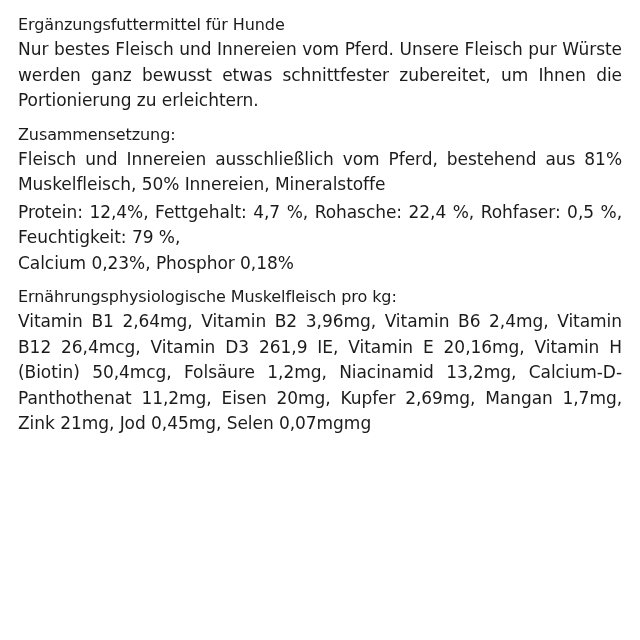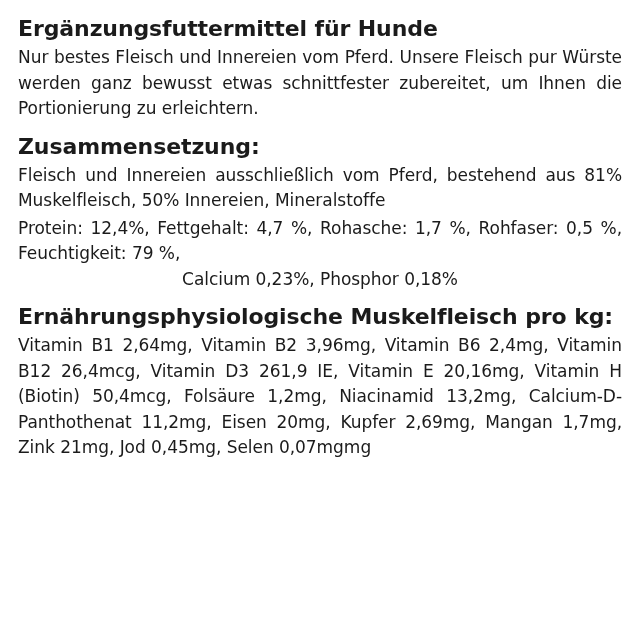--- a/index.html
+++ b/index.html
@@ -14,39 +14,39 @@
     font-family: "DejaVu Sans", sans-serif;
     color: #1b1b1b;
   }
   .page {
     box-sizing: border-box;
     width: 640px;
     height: 640px;
     padding: 14px 18px 0 18px;
   }
   .heading {
-    font-size: 22px;
-    font-weight: bold;
+    font-size: 16px;
+    font-weight: normal;
     line-height: 1.32;
     margin: 0 0 2px 0;
     letter-spacing: -0.1px;
   }
   .heading.sub {
     margin-top: 10px;
   }
   .para {
     font-size: 17px;
     line-height: 1.5;
     margin: 0;
     text-align: justify;
     text-justify: inter-word;
     letter-spacing: -0.05px;
   }
   .para.nojust {
-    text-align: center;
+    text-align: left;
   }
   .block {
     margin-bottom: 2px;
   }
 </style>
 </head>
 <body>
 
 <div class="page">
 
@@ -54,21 +54,21 @@
     <h1 class="heading">Ergänzungsfuttermittel für Hunde</h1>
     <p class="para">Nur bestes Fleisch und Innereien vom Pferd. Unsere Fleisch pur Würste werden ganz bewusst etwas schnittfester zubereitet, um Ihnen die Portionierung zu erleichtern.</p>
   </div>
 
   <div class="block">
     <h2 class="heading sub">Zusammensetzung:</h2>
     <p class="para">Fleisch und Innereien ausschließlich vom Pferd, bestehend aus 81% Muskelfleisch, 50% Innereien, Mineralstoffe</p>
   </div>
 
   <div class="block">
-    <p class="para">Protein: 12,4%, Fettgehalt: 4,7 %, Rohasche: 1,7 %, Rohfaser: 0,5 %, Feuchtigkeit: 79 %,</p>
+    <p class="para">Protein: 12,4%, Fettgehalt: 4,7 %, Rohasche: 22,4 %, Rohfaser: 0,5 %, Feuchtigkeit: 79 %,</p>
     <p class="para nojust">Calcium 0,23%, Phosphor 0,18%</p>
   </div>
 
   <div class="block">
     <h2 class="heading sub">Ernährungsphysiologische Muskelfleisch pro kg:</h2>
     <p class="para">Vitamin B1 2,64mg, Vitamin B2 3,96mg, Vitamin B6 2,4mg, Vitamin B12 26,4mcg, Vitamin D3 261,9 IE, Vitamin E 20,16mg, Vitamin H (Biotin) 50,4mcg, Folsäure 1,2mg, Niacinamid 13,2mg, Calcium-D-Panthothenat 11,2mg, Eisen 20mg, Kupfer 2,69mg, Mangan 1,7mg, Zink 21mg, Jod 0,45mg, Selen 0,07mgmg</p>
   </div>
 
 </div>
 

